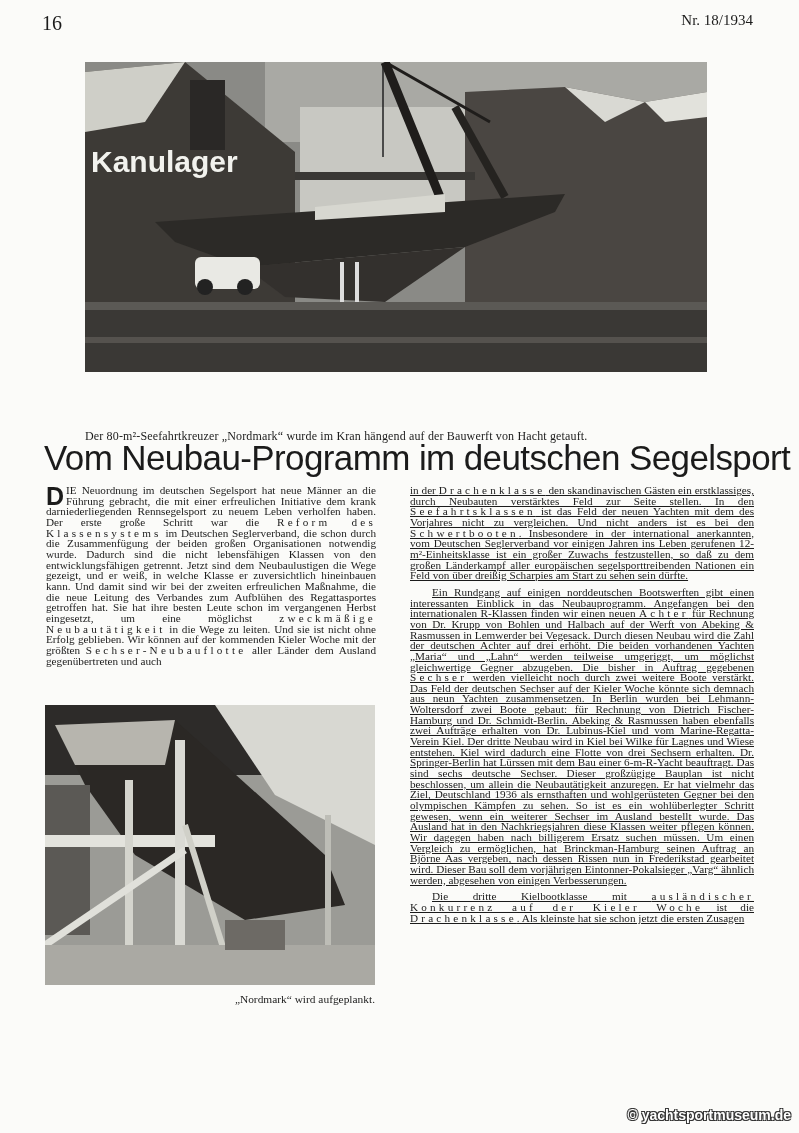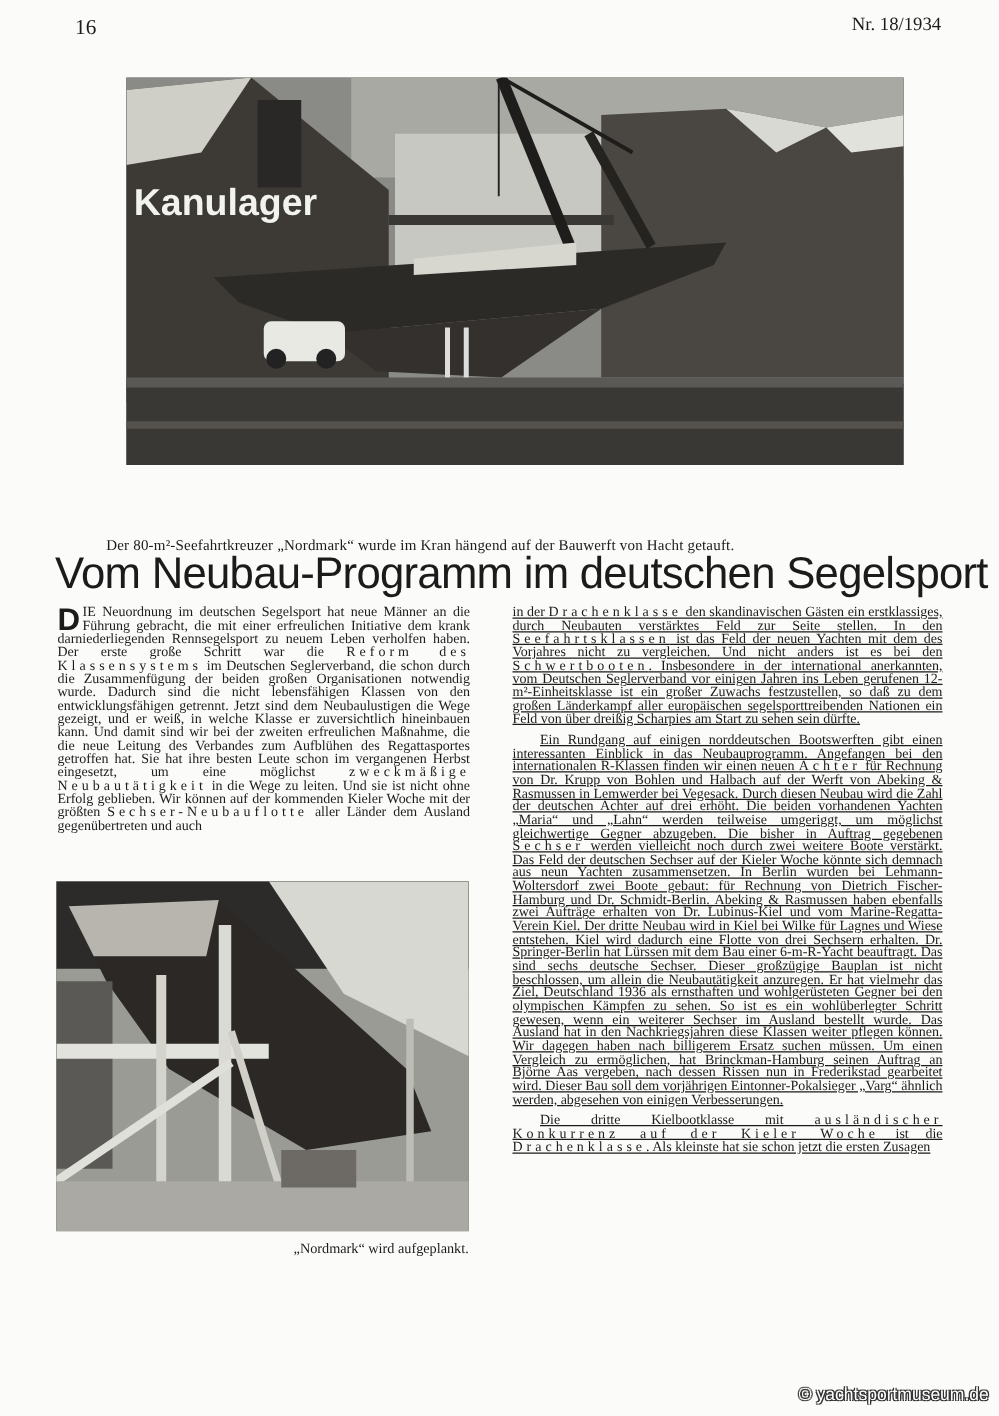--- a/index.html
+++ b/index.html
@@ -2,27 +2,27 @@
 <html><head>
 <meta charset="utf-8">
 <style>
   html, body { margin:0; padding:0; }
   body {
     width:799px; height:1133px; position:relative; overflow:hidden;
     background:#fbfbf9; color:#1b1b1b;
     font-family:"Liberation Serif","DejaVu Serif",serif;
   }
   .abs { position:absolute; }
-  .pageno { left:60px; top:12px; font-size:17px;text-align:right; }
+  .pageno { left:42px; top:12px; font-size:20px;text-align:right; }
   .issue { right:46px; top:12px; font-size:15px;text-align:right; }
 
   
   .photo-top {
     left:85px; top:62px; width:622px; height:310px;
-    background:#5a5a58; overflow:hidden;margin-left:16px;
+    background:#5a5a58; overflow:hidden;
   }
   .photo-bottom {
     left:45px; top:705px; width:330px; height:280px;
     background:#6a6a66; overflow:hidden;
   }
   .photo svg { display:block; width:100%; height:100%; }
 
   .caption-top {
     left:85px; top:383px; width:622px; text-align:left;
     font-size:12px; letter-spacing:0.15px;margin-top:46px;
@@ -45,21 +45,21 @@
   .col-left { left:46px; top:485px; width:330px; }
   .col-right { left:410px; top:485px; width:344px;text-decoration:underline; }
   .col-right p.indent { text-indent:22px; margin-top:6px; }
   .dropcap {
     float:left; font-family:"Liberation Sans","DejaVu Sans",sans-serif;
     font-size:25px; line-height:20px; margin:1px 2px 0 0; font-weight:bold;
   }
   .sp { letter-spacing:3.2px; }
   .watermark {
     right:8px; top:1107px; font-family:"Liberation Sans","DejaVu Sans",sans-serif;
-    font-weight:normal; font-size:14px; color:#ffffff;
+    font-weight:bold; font-size:14px; color:#ffffff;
     text-shadow: -1px -1px 0 #333, 1px -1px 0 #333, -1px 1px 0 #333, 1px 1px 0 #333;
   }
 </style>
 </head>
 <body>
 
 <div class="abs pageno">16</div>
 <div class="abs issue">Nr. 18/1934</div>
 
 <div class="abs photo photo-top">

